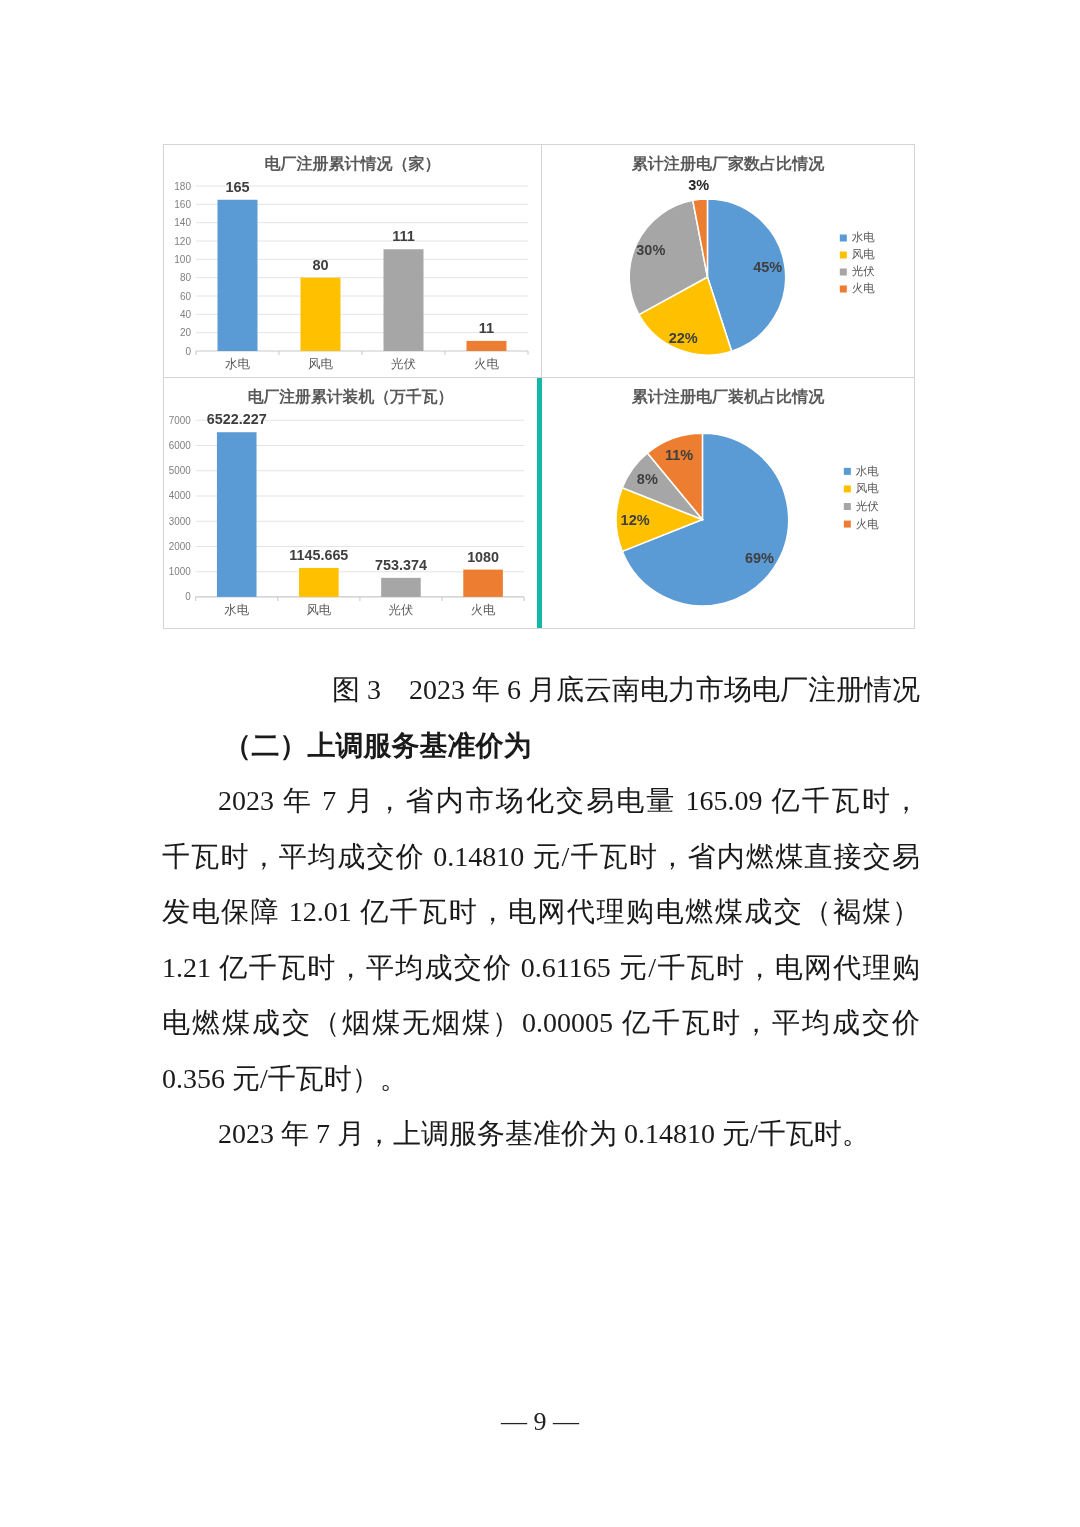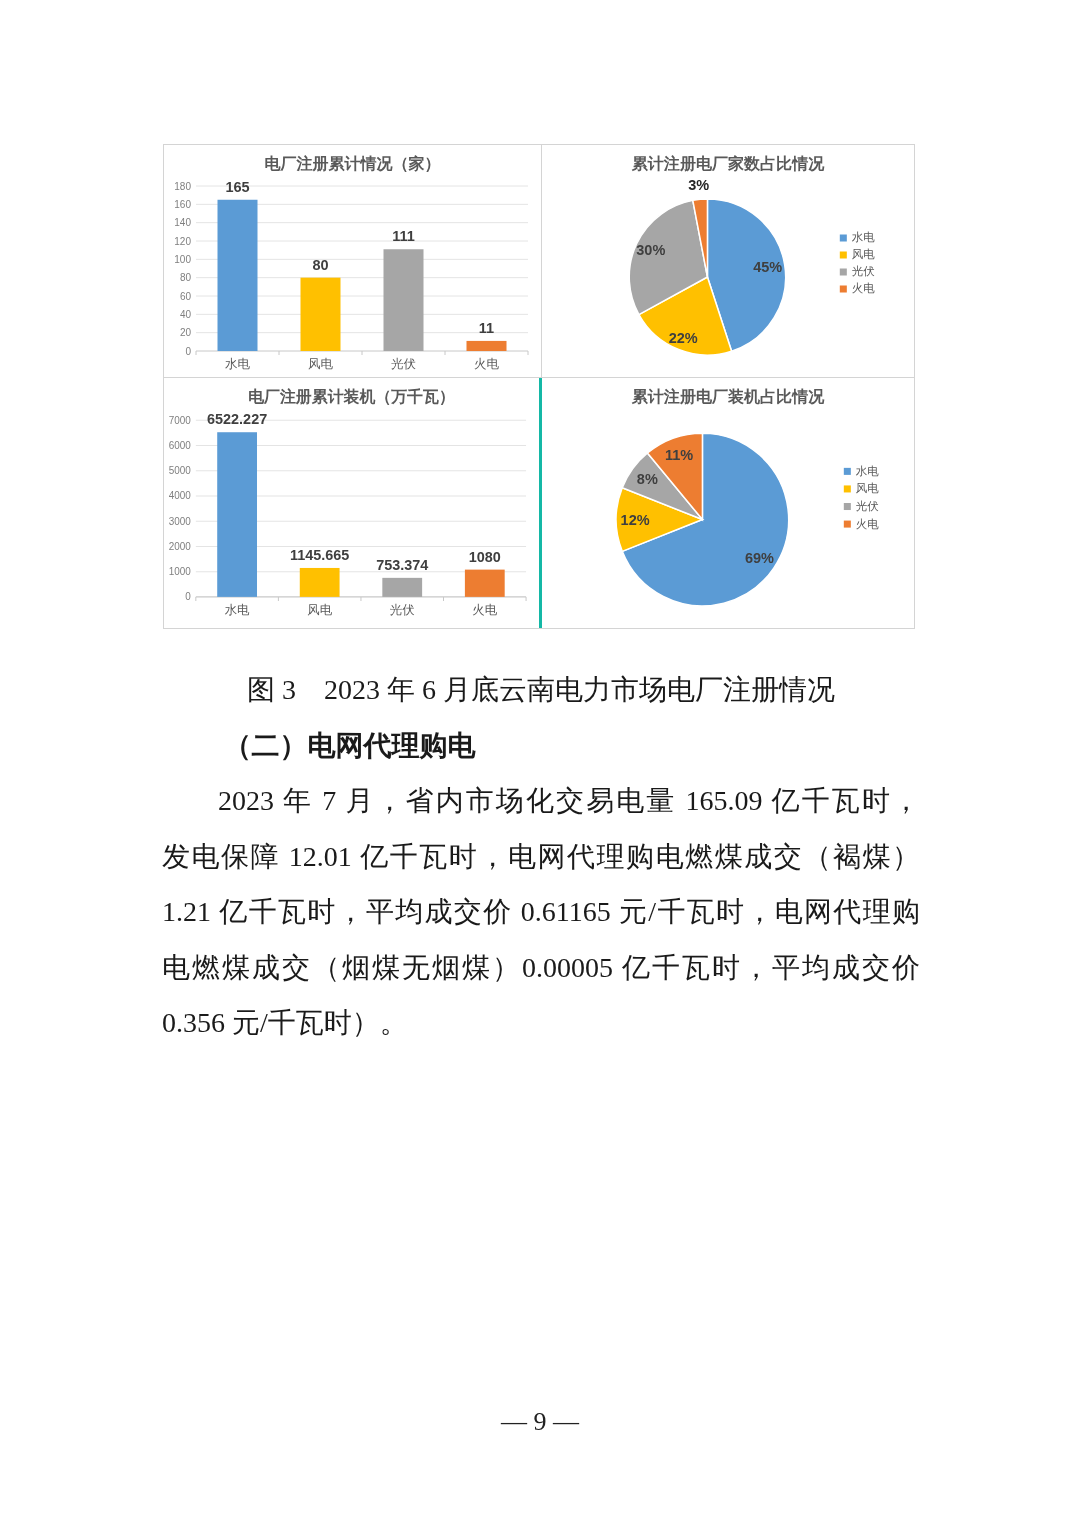--- a/index.html
+++ b/index.html
@@ -9,27 +9,27 @@
     overflow:hidden;
   }
   .figure-grid {
     position:absolute; left:163px; top:144px; width:750px; height:483px;
     display:grid; grid-template-columns:378px 372px; grid-template-rows:233px 250px;
     border:1px solid #d4d4d4; box-sizing:content-box; background:#fff;
   }
   .cell { position:relative; box-sizing:border-box; background:#fff; }
   .c-tl { border-right:1px solid #d4d4d4; border-bottom:1px solid #d4d4d4; }
   .c-tr { border-bottom:1px solid #d4d4d4; }
-  .c-bl { border-right:3px solid #14b8a6; }
+  .c-bl { border-right:5px solid #14b8a6; }
   .cell svg { position:absolute; left:0; top:0; width:100%; height:100%; }
   .cell svg text { font-family:"Liberation Sans","DejaVu Sans",sans-serif; }
 
   .textblock { position:absolute; left:162px; top:662px; width:758px; }
   .line { height:55.5px; line-height:55.5px; font-size:28px; white-space:nowrap; }
-  .caption { text-align:center; white-space:normal; }
+  .caption { text-align:right; white-space:normal; }
   .heading { font-weight:bold; text-indent:2.2em; }
   .body { white-space:normal; }
   .just { text-align:justify; text-align-last:justify; }
   .indent { text-indent:2em; }
 
   .page-number {
     position:absolute; left:0; top:1402px; width:100%; text-align:center;
     font-size:26px; line-height:40px; color:#222;
   }
 </style>
@@ -158,23 +158,25 @@
           <rect x="301" y="124.5" width="7" height="7" fill="#A6A6A6"></rect>
           <text x="313" y="131.5" font-size="11.5" fill="#595959">光伏</text>
           <rect x="301" y="142" width="7" height="7" fill="#ED7D31"></rect>
           <text x="313" y="149" font-size="11.5" fill="#595959">火电</text>
         </svg>
     </div>
   </div>
 
   <div class="textblock">
     <div class="line caption">图 3　2023 年 6 月底云南电力市场电厂注册情况</div>
-    <div class="line heading">（二）电网代理购电</div>
+    <div class="line heading">（二）上调服务基准价为</div>
     <div class="line body just indent">2023 年 7 月，省内市场化交易电量 165.09 亿千瓦时，</div>
+    <div class="line body just">千瓦时，平均成交价 0.14810 元/千瓦时，省内燃煤直接交易</div>
     <div class="line body just">发电保障 12.01 亿千瓦时，电网代理购电燃煤成交（褐煤）</div>
     <div class="line body just">1.21 亿千瓦时，平均成交价 0.61165 元/千瓦时，电网代理购</div>
     <div class="line body just">电燃煤成交（烟煤无烟煤）0.00005 亿千瓦时，平均成交价</div>
     <div class="line body">0.356 元/千瓦时）。</div>
+    <div class="line body indent">2023 年 7 月，上调服务基准价为 0.14810 元/千瓦时。</div>
   </div>
 
   <div class="page-number">— 9 —</div>
 
 </div>
 
 </body></html>

